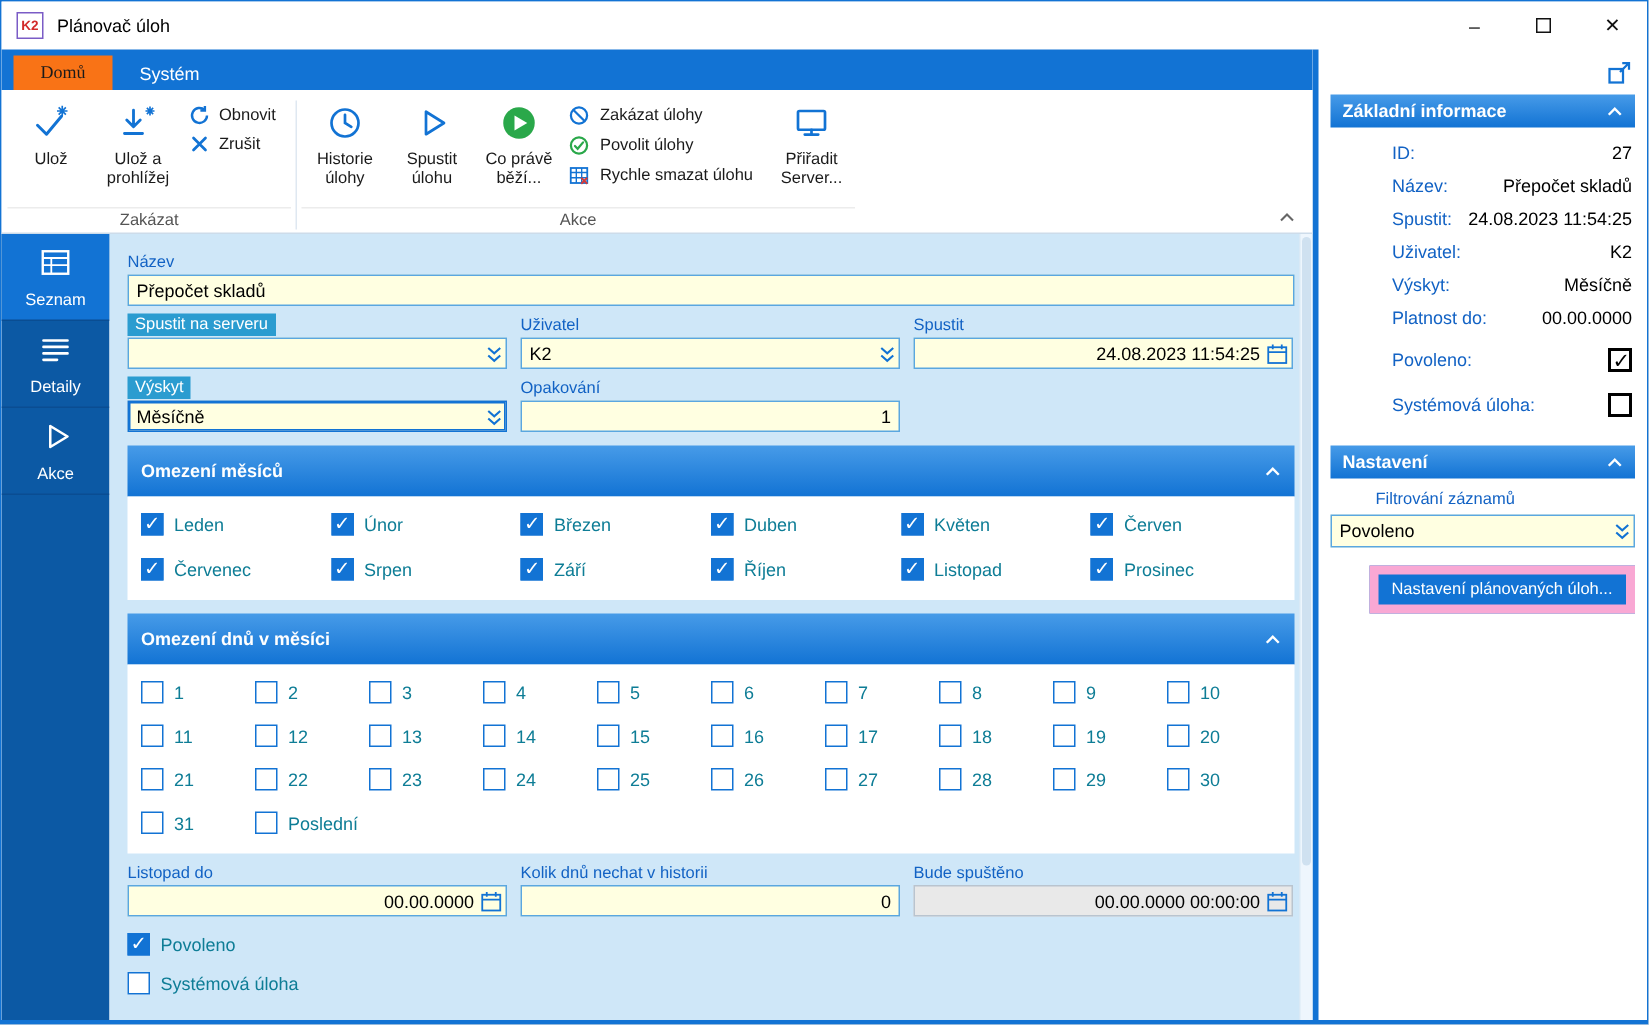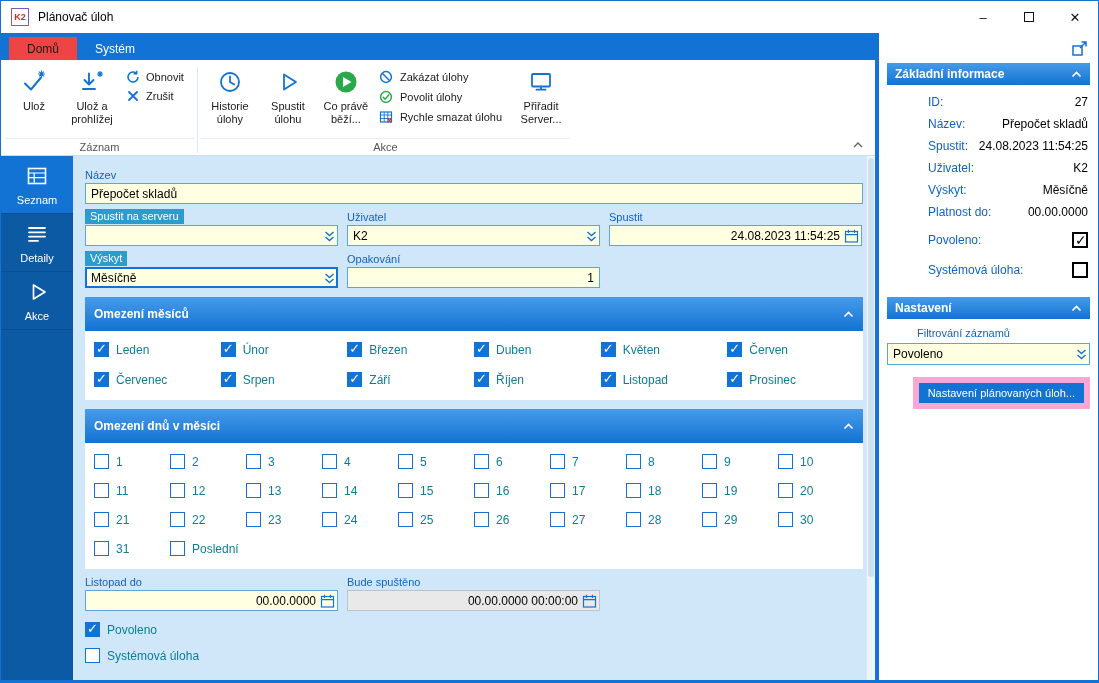--- a/index.html
+++ b/index.html
@@ -14,21 +14,21 @@
   .win-controls { margin-left:auto; display:flex; height:100%; }
   .win-btn { width:46px; display:flex; align-items:center; justify-content:center; font-size:13px; color:#111; cursor:default; }
   .maxbox { width:10px; height:10px; border:1px solid #111; display:inline-block; }
 
   .body-row { flex:1; display:flex; min-height:0; }
   .left-col { width:874px; flex:0 0 auto; display:flex; flex-direction:column; min-width:0; }
 
   
   .tabs-row { height:27px; flex:0 0 auto; background:#1273d4; display:flex; align-items:stretch; padding-left:8px; }
   .tab { margin-top:4px; padding:0 18px; display:flex; align-items:center; font-size:12px; color:#fff; }
-  .tab.active { background:#ef4444; color:#1a1a1a; }
+  .tab.active { background:#f97316; color:#1a1a1a;font-family:Liberation Serif, serif; }
 
   
   .ribbon { height:96px; flex:0 0 auto; background:#fff; border-bottom:1px solid #cddcea; display:flex; position:relative; padding:2px 0 0 4px; }
   .rib-group { display:flex; flex-direction:column; }
   .rib-row { display:flex; flex:1; align-items:stretch; }
   .rib-large { width:58px; display:flex; flex-direction:column; align-items:center; padding-top:5px; gap:3px; font-size:11px; color:#1a1a1a; text-align:center; line-height:1.15; }
   .rib-large .rico { height:30px; display:flex; align-items:center; justify-content:center; }
   .rib-stack { display:flex; flex-direction:column; justify-content:flex-start; padding-top:8px; gap:6px; }
   .rib-small { display:flex; align-items:center; gap:6px; font-size:11px; color:#1a1a1a; padding:0 10px 0 4px; white-space:nowrap; }
   .rib-small .sico { width:15px; display:flex; justify-content:center; }
@@ -147,21 +147,21 @@
               <div class="rib-small">
                 <span class="sico">
                   <svg width="12" height="12" viewBox="0 0 12 12">
                       <path d="M2 2l8 8M10 2l-8 8" stroke="#1273d4" stroke-width="1.8" stroke-linecap="round"></path>
                     </svg>
                 </span>
                 <span>Zrušit</span>
               </div>
             </div>
           </div>
-          <div class="rib-caption">Záznam</div>
+          <div class="rib-caption">Zakázat</div>
         </div>
 
         <div class="rib-sep"></div>
 
         <div class="rib-group">
           <div class="rib-row">
             <div class="rib-large">
               <span class="rico">
                 <svg width="26" height="26" viewBox="0 0 26 26">
                     <circle cx="13" cy="13" r="9" fill="none" stroke="#1273d4" stroke-width="1.8"></circle>
@@ -553,20 +553,28 @@
                   <span class="icon-btn">
                     <svg width="15" height="15" viewBox="0 0 15 15">
                         <rect x="1.5" y="3" width="12" height="10.5" fill="none" stroke="#1273d4" stroke-width="1.2"></rect>
                         <path d="M1.5 6.2h12M4.5 1.2v3.2M10.5 1.2v3.2" stroke="#1273d4" stroke-width="1.2"></path>
                       </svg>
                   </span>
                 </div>
               </div>
               <div class="col">
                 <div class="lblrow">
+                    <span class="fld-label">Kolik dnů nechat v historii</span>
+                  </div>
+                <div class="field right">
+                  <span>0</span>
+                </div>
+              </div>
+              <div class="col">
+                <div class="lblrow">
                     <span class="fld-label">Bude spuštěno</span>
                   </div>
                 <div class="field right with-icon disabled">
                   <span>00.00.0000 00:00:00</span>
                   <span class="icon-btn">
                     <svg width="15" height="15" viewBox="0 0 15 15">
                         <rect x="1.5" y="3" width="12" height="10.5" fill="none" stroke="#1273d4" stroke-width="1.2"></rect>
                         <path d="M1.5 6.2h12M4.5 1.2v3.2M10.5 1.2v3.2" stroke="#1273d4" stroke-width="1.2"></path>
                       </svg>
                   </span>

